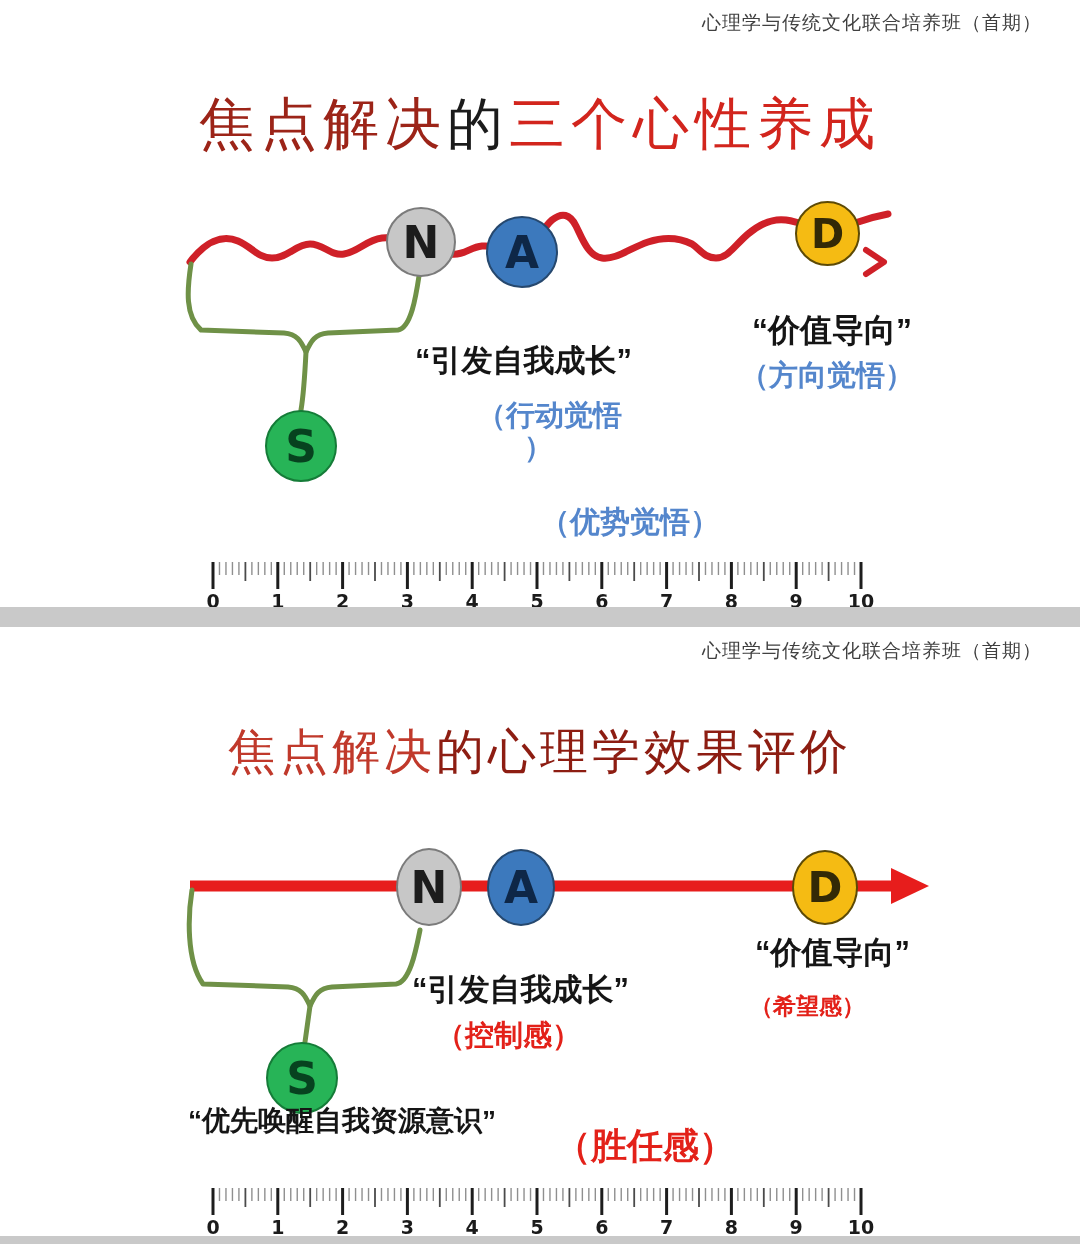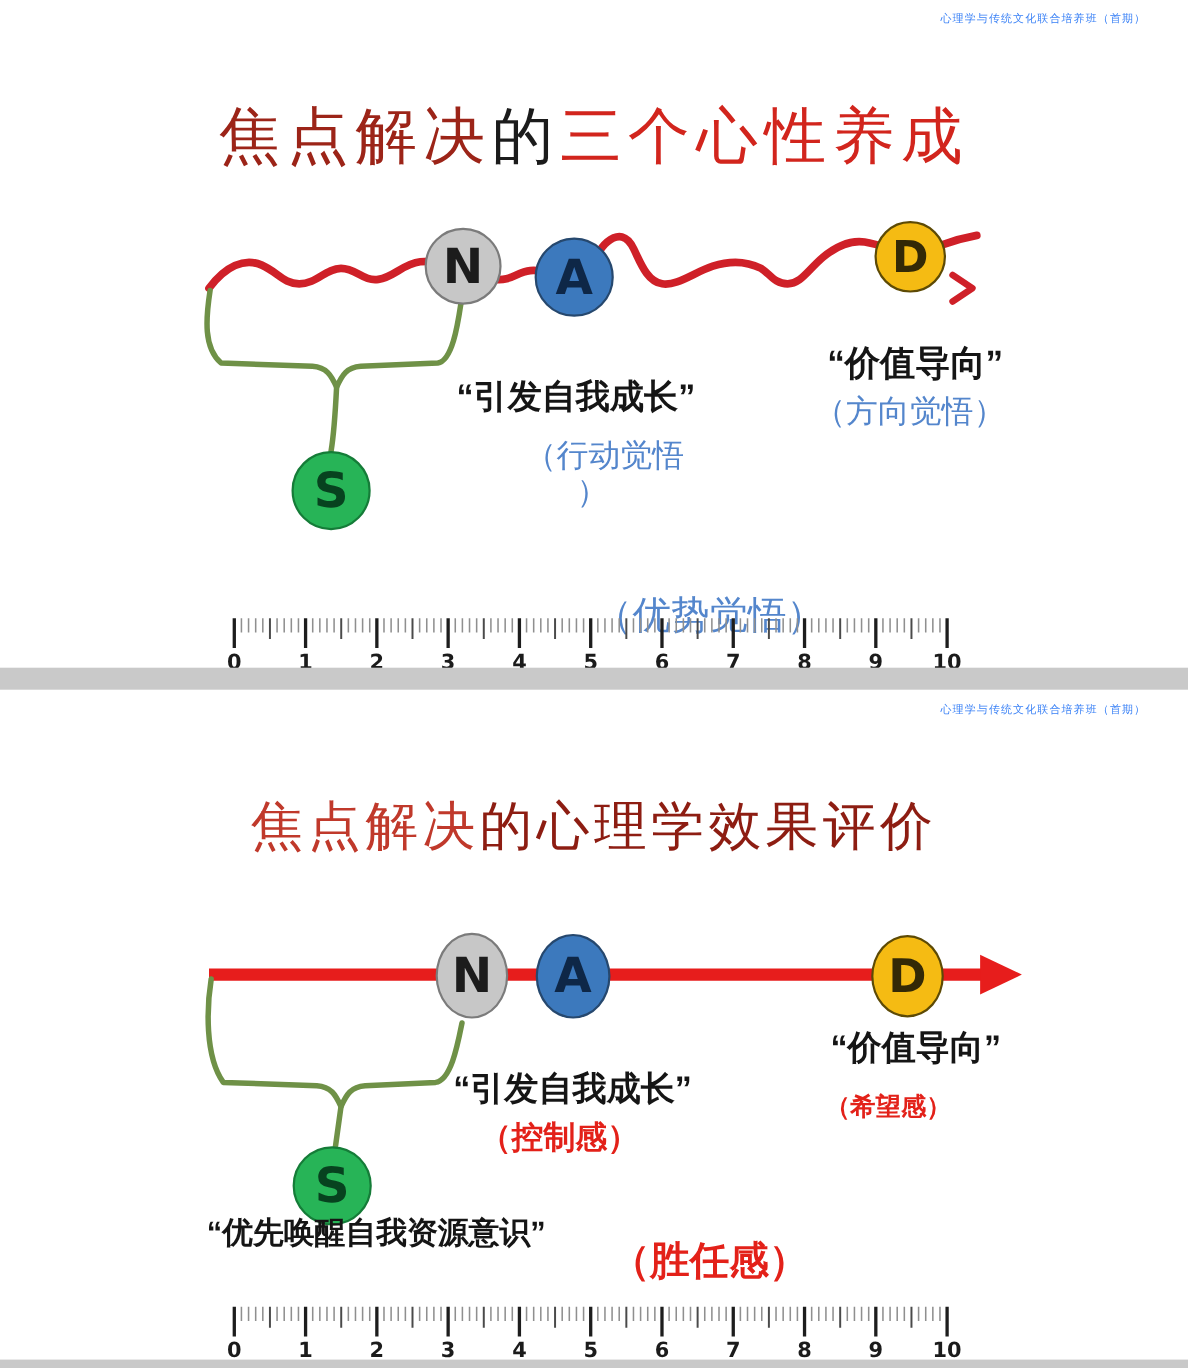--- a/index.html
+++ b/index.html
@@ -1,18 +1,18 @@
 <!DOCTYPE html>
 <html><head>
 <meta charset="utf-8">
 <style>
   html,body{margin:0;padding:0;background:#ffffff;}
   .page{position:relative;width:1080px;height:1244px;background:#ffffff;overflow:hidden;
         font-family:"Liberation Sans","DejaVu Sans",sans-serif;}
-  .watermark{position:absolute;right:38px;font-size:10px;letter-spacing:1px;color:#3b82f6;}
+  .watermark{position:absolute;right:38px;font-size:19px;letter-spacing:1px;color:#404040;}
   .wm1{top:10px;} .wm2{top:638px;}
   .title{position:absolute;left:0;width:100%;text-align:center;font-weight:normal;line-height:1;}
   .title1{top:58px;font-size:56px;letter-spacing:6px;}
   .title2{top:696px;font-size:48px;letter-spacing:4px;margin-top:32px;}
   .t-maroon{color:#9c2418;} .t-black{color:#1b1b1b;} .t-red{color:#d2251d;}
   .t-red2{color:#c0392b;} .t-maroon2{color:#8d1d12;}
   .art{position:absolute;left:0;top:0;width:1080px;height:1244px;pointer-events:none;}
   .node{position:absolute;border-radius:50%;display:flex;align-items:center;justify-content:center;
         font-family:"DejaVu Sans","Liberation Sans",sans-serif;font-weight:bold;}
   .node-n{background:#c7c7c7;border:2px solid #7b7b7b;color:#1c1c1c;}
@@ -22,21 +22,21 @@
   #n1{left:386px;top:207px;width:66px;height:66px;font-size:44px;}
   #a1{left:486px;top:216px;width:68px;height:68px;font-size:44px;}
   #d1{left:795px;top:201px;width:61px;height:61px;font-size:40px;}
   #s1{left:265px;top:410px;width:68px;height:68px;font-size:44px;}
   #n2{left:396px;top:848px;width:62px;height:74px;font-size:44px;}
   #a2{left:487px;top:849px;width:64px;height:73px;font-size:44px;}
   #d2{left:792px;top:850px;width:62px;height:71px;font-size:42px;}
   #s2{left:266px;top:1042px;width:68px;height:68px;font-size:44px;}
   .lbl{position:absolute;white-space:nowrap;line-height:1.1;}
   .black-lbl{font-weight:bold;color:#151515;}
-  .blue-lbl{color:#5486cc;font-weight:normal;}
+  .blue-lbl{color:#5486cc;font-weight:bold;}
   .red-lbl{color:#e32119;font-weight:bold;}
   .divider{position:absolute;left:0;width:100%;background:#c9c9c9;}
   .div1{top:607px;height:20px;} .div2{top:1236px;height:8px;}
   .ruler{position:absolute;left:0;width:1080px;height:52px;}
   .r1{top:560px;} .r2{top:1186px;}
   .ruler-num{font-family:"DejaVu Sans","Liberation Sans",sans-serif;font-weight:bold;font-size:19px;fill:#1b1b1b;}
 </style>
 </head>
 <body>
 
@@ -72,21 +72,21 @@
   <div class="node node-n" id="n1">N</div>
   <div class="node node-a" id="a1">A</div>
   <div class="node node-d" id="d1">D</div>
   <div class="node node-s" id="s1">S</div>
 
   <div class="lbl black-lbl" style="left:415px;top:344px;font-size:31px;">“引发自我成长”</div>
   <div class="lbl blue-lbl" style="left:477px;top:400px;font-size:29px;">（行动觉悟</div>
   <div class="lbl blue-lbl" style="left:524px;top:432px;font-size:29px;">）</div>
   <div class="lbl black-lbl" style="left:752px;top:313px;font-size:32px;">“价值导向”</div>
   <div class="lbl blue-lbl" style="left:740px;top:360px;font-size:29px;">（方向觉悟）</div>
-  <div class="lbl blue-lbl" style="left:540px;top:505px;font-size:35px;margin-top:36px;">（优势觉悟）</div>
+  <div class="lbl blue-lbl" style="left:540px;top:505px;font-size:30px;">（优势觉悟）</div>
 
   <svg class="ruler r1" viewBox="0 0 1080 52" xmlns="http://www.w3.org/2000/svg">
       <line x1="213" x2="213" y1="2" y2="29" stroke="#1d1d1d" stroke-width="3"></line>
       <line x1="219.48" x2="219.48" y1="2" y2="15" stroke="#8f8f8f" stroke-width="1.4"></line>
       <line x1="225.96" x2="225.96" y1="2" y2="15" stroke="#8f8f8f" stroke-width="1.4"></line>
       <line x1="232.44" x2="232.44" y1="2" y2="15" stroke="#8f8f8f" stroke-width="1.4"></line>
       <line x1="238.92" x2="238.92" y1="2" y2="15" stroke="#8f8f8f" stroke-width="1.4"></line>
       <line x1="245.4" x2="245.4" y1="2" y2="21" stroke="#4a4a4a" stroke-width="1.8"></line>
       <line x1="251.88" x2="251.88" y1="2" y2="15" stroke="#8f8f8f" stroke-width="1.4"></line>
       <line x1="258.36" x2="258.36" y1="2" y2="15" stroke="#8f8f8f" stroke-width="1.4"></line>

